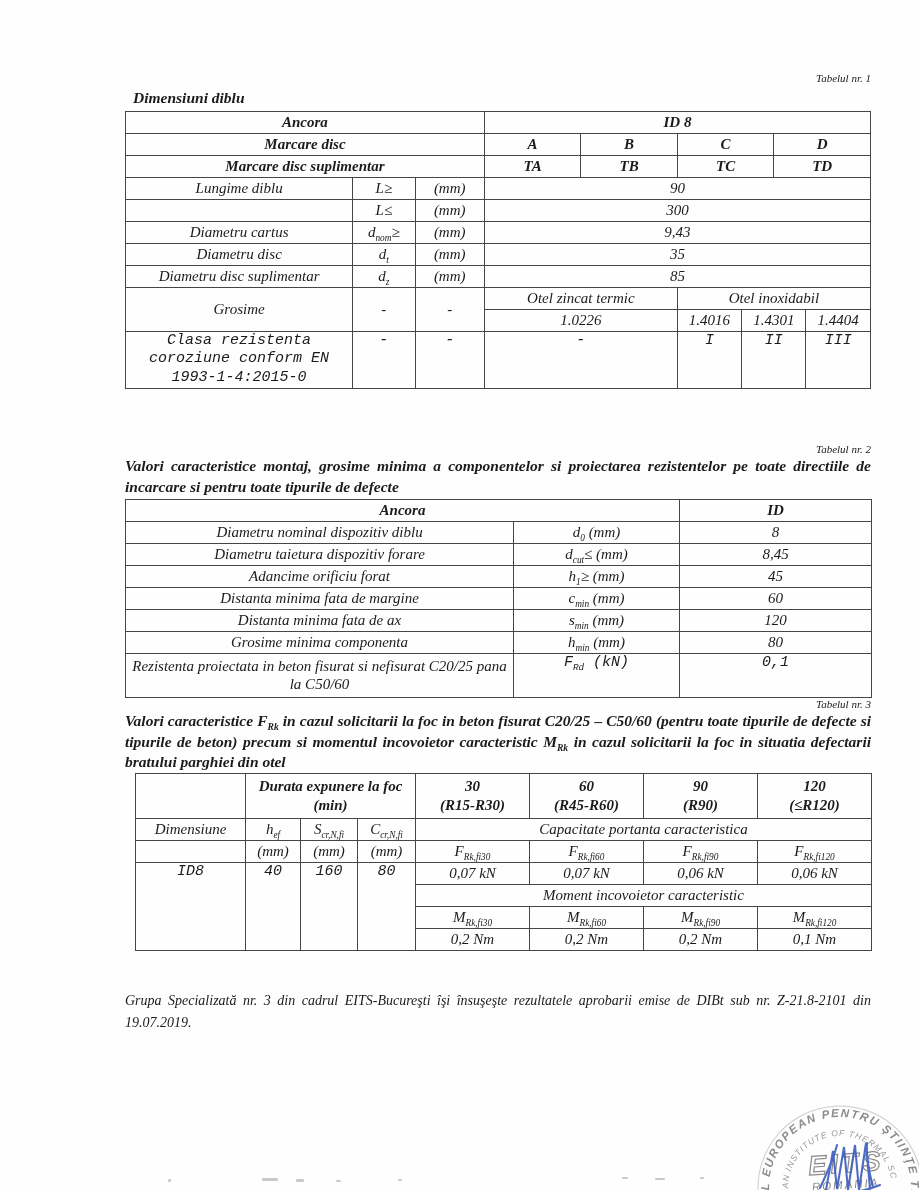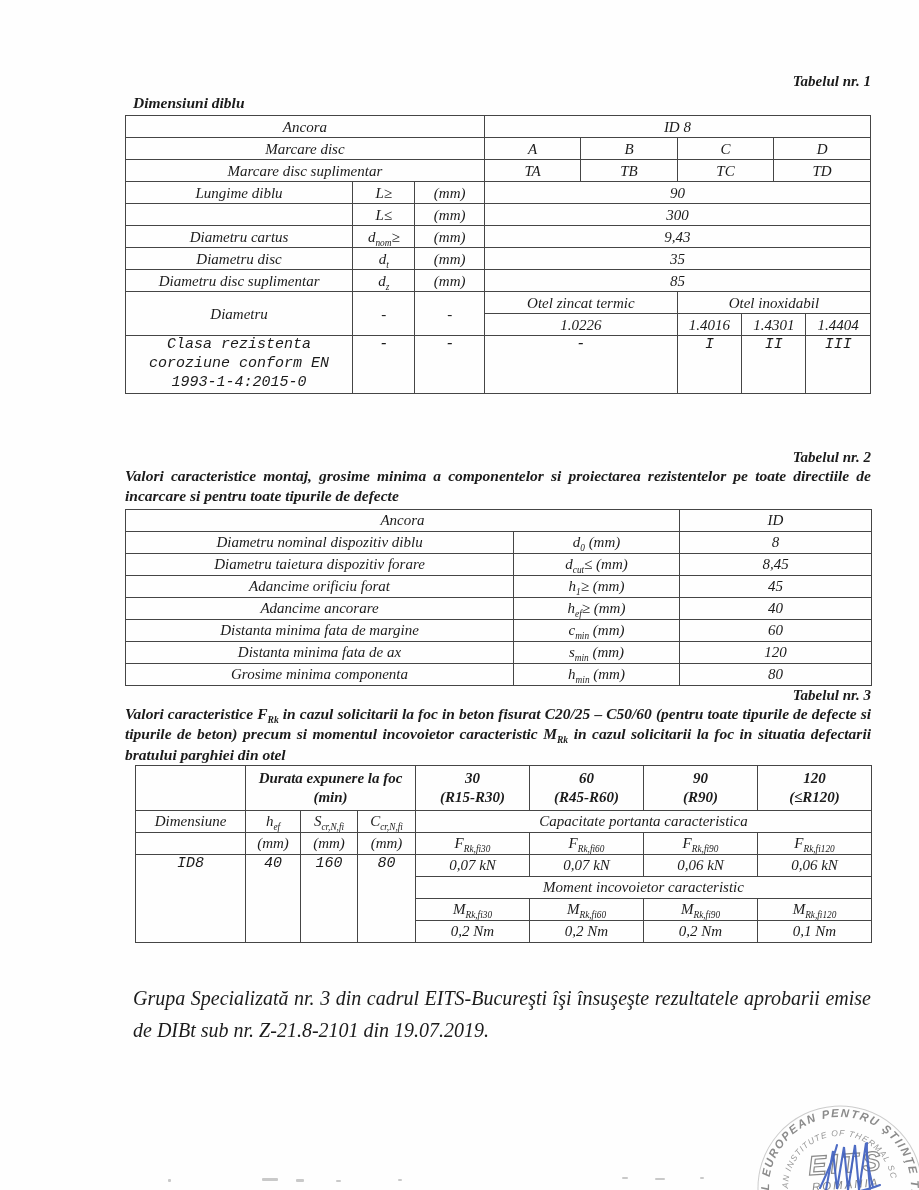--- a/index.html
+++ b/index.html
@@ -7,47 +7,47 @@
     position:relative;
     width:919px;height:1190px;
     background:#fefefe;
     overflow:hidden;
     font-family:"Liberation Serif","DejaVu Serif",serif;
     font-style:italic;
     color:#1b1b1b;
   }
   .content{position:absolute;left:125px;top:0;width:746px;}
   .tabel-label{
-    font-weight:bold;font-size:15px;text-align:right;line-height:1.2;
+    font-weight:normal;font-size:11px;text-align:right;line-height:1.2;
   }
   .caption{
     font-weight:bold;font-size:15.5px;line-height:1.32;text-align:justify;
   }
   .caption-t1{margin:3px 0 2px 8px;text-align:left;}
   table{
     border-collapse:collapse;table-layout:fixed;
     font-size:15px;font-style:italic;
   }
   td{
     border:1px solid #454545;
     text-align:center;vertical-align:middle;
     padding:0 3px;line-height:1.25;
     overflow:hidden;
   }
   tr{height:22px;}
-  .hd{font-weight:normal;}
+  .hd{font-weight:bold;}
   .vtop{vertical-align:top;font-family:Liberation Mono, monospace;}
   sub{font-size:0.62em;line-height:0;}
   .t1{width:746px;}
   .t2{width:746px;margin-top:2px;}
   .t3{width:736px;margin-left:10px;}
   .row-tall{height:45px;font-weight:bold;}
   .footer-note{
-    font-size:20px;line-height:1.62;text-align:justify;
-    margin:39px 0 0 8px;font-style:italic;
+    font-size:14px;line-height:1.62;text-align:justify;
+    margin:39px 0 0 0;font-style:italic;
   }
   .stamp{position:absolute;left:740px;top:1093px;}
   .noise{position:absolute;background:#8a8a8a;opacity:.45;border-radius:1px;}
 </style>
 </head>
 <body>
 
 <div class="page">
   <div class="content">
 
@@ -104,21 +104,21 @@
         <td>(mm)</td>
         <td colspan="12">35</td>
       </tr>
       <tr>
         <td>Diametru disc suplimentar</td>
         <td>d<sub>z</sub></td>
         <td>(mm)</td>
         <td colspan="12">85</td>
       </tr>
       <tr>
-        <td rowspan="2">Diametru</td>
+        <td rowspan="2">Grosime</td>
         <td rowspan="2">-</td>
         <td rowspan="2">-</td>
         <td colspan="6">Otel zincat termic</td>
         <td colspan="6">Otel inoxidabil</td>
       </tr>
       <tr>
         <td colspan="6">1.0226</td>
         <td colspan="2">1.4016</td>
         <td colspan="2">1.4301</td>
         <td colspan="2">1.4404</td>
@@ -158,38 +158,38 @@
         <td>Diametru taietura dispozitiv forare</td>
         <td>d<sub>cut</sub>≤ (mm)</td>
         <td>8,45</td>
       </tr>
       <tr>
         <td>Adancime orificiu forat</td>
         <td>h<sub>1</sub>≥ (mm)</td>
         <td>45</td>
       </tr>
       <tr>
-        <td>Adancime ancorare</td>
-        <td>h<sub>ef</sub>≥ (mm)</td>
-        <td>40</td>
-      </tr>
-      <tr>
         <td>Distanta minima fata de margine</td>
         <td>c<sub>min</sub> (mm)</td>
         <td>60</td>
       </tr>
       <tr>
         <td>Distanta minima fata de ax</td>
         <td>s<sub>min</sub> (mm)</td>
         <td>120</td>
       </tr>
       <tr>
         <td>Grosime minima componenta</td>
         <td>h<sub>min</sub> (mm)</td>
         <td>80</td>
+      </tr>
+      <tr style="height:44px">
+        <td>Rezistenta proiectata in beton fisurat si nefisurat C20/25 pana la C50/60</td>
+        <td class="vtop">F<sub>Rd</sub> (kN)</td>
+        <td class="vtop">0,1</td>
       </tr>
     </tbody>
       </table>
 
     <div class="tabel-label" style="">Tabelul nr. 3</div>
     <div class="caption">Valori caracteristice F<sub>Rk</sub> in cazul solicitarii la foc in beton fisurat C20/25 – C50/60 (pentru toate tipurile de defecte si tipurile de beton) precum si momentul incovoietor caracteristic M<sub>Rk</sub> in cazul solicitarii la foc in situatia defectarii bratului parghiei din otel</div>
 
     <table class="t3">
       <colgroup>
         <col style="width:110px">

